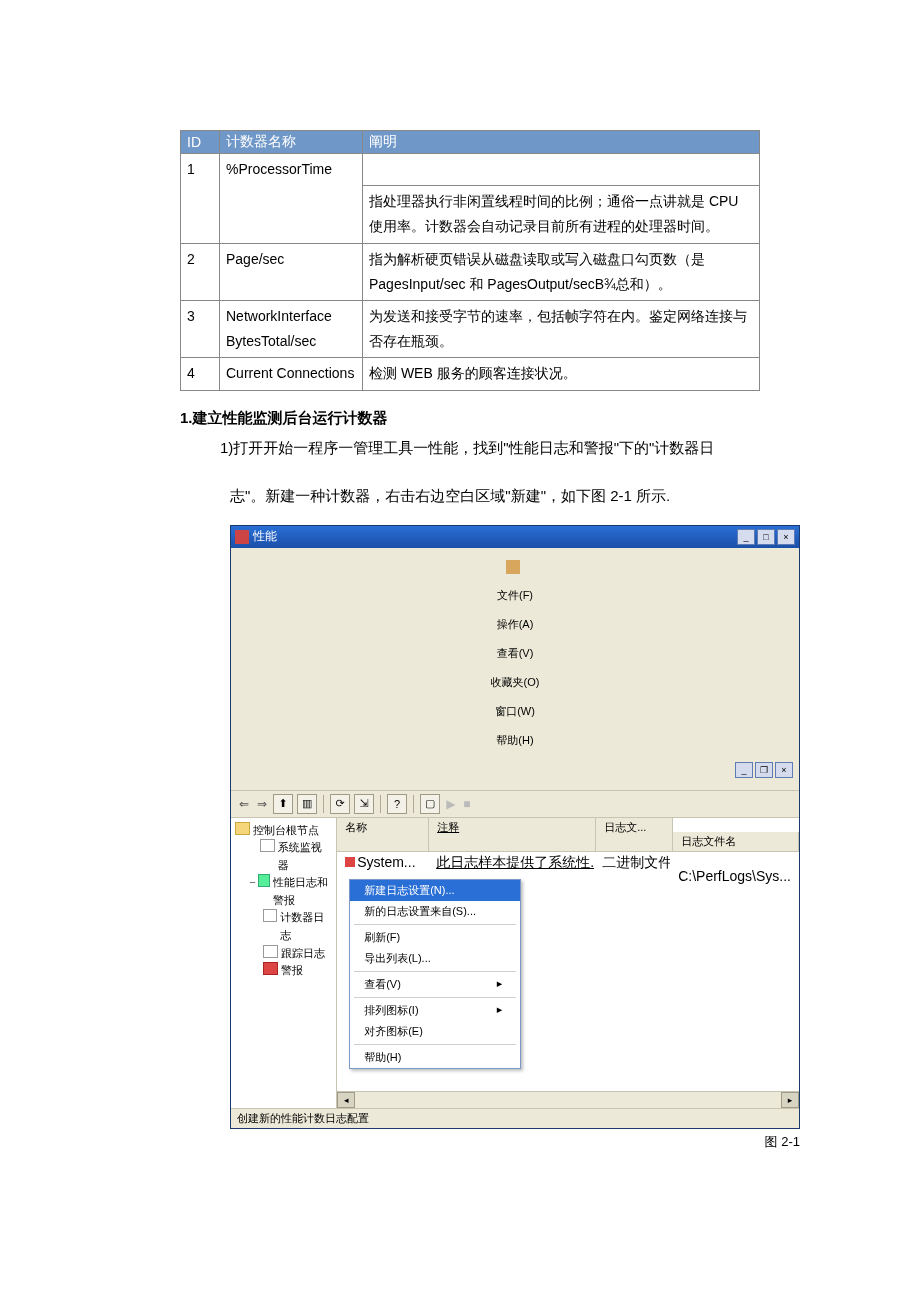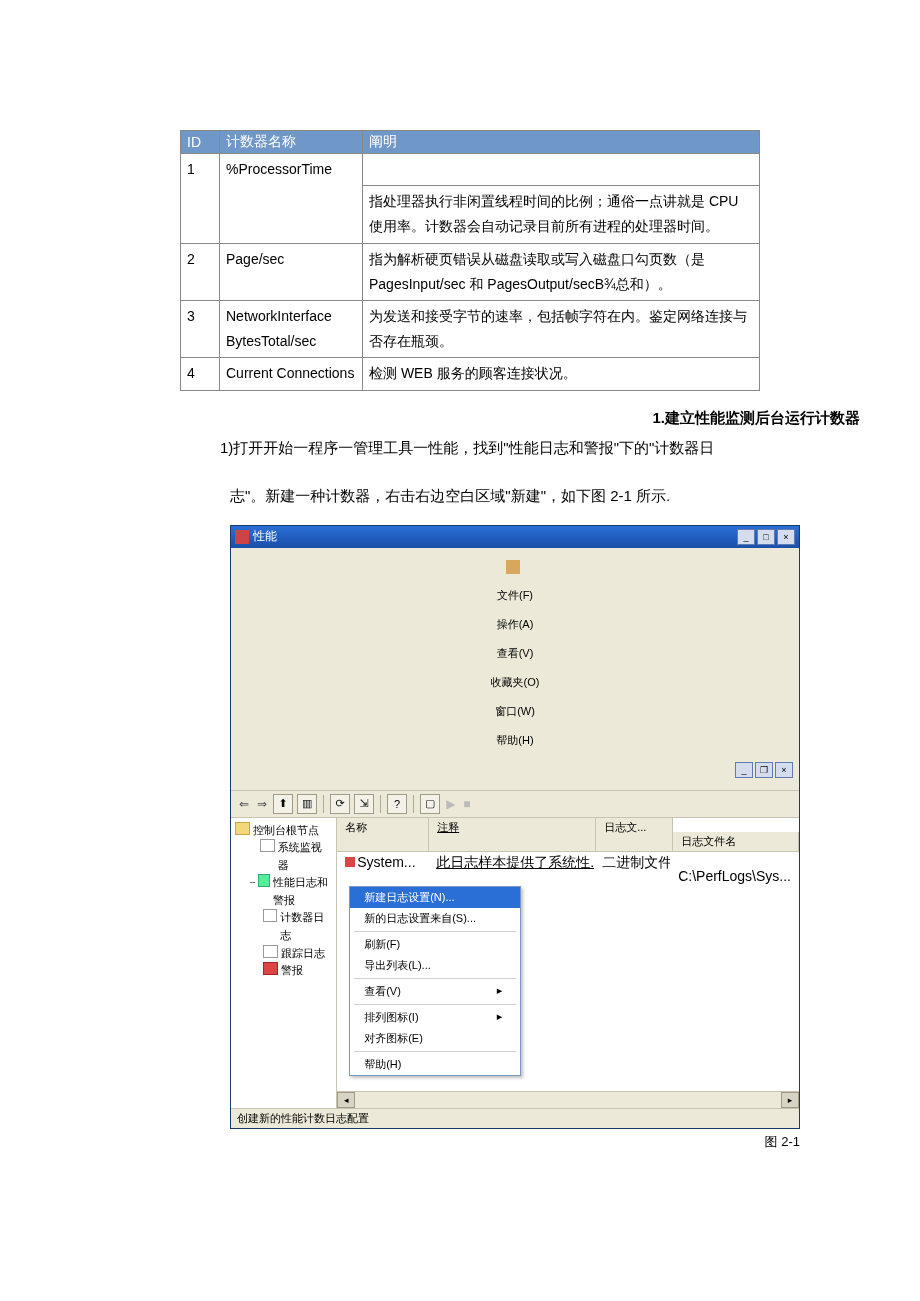--- a/index.html
+++ b/index.html
@@ -33,21 +33,20 @@
     padding: 3px 6px;
     vertical-align: top;
     line-height: 1.8;
   }
   table.counters .id-col { width: 26px; }
   table.counters .name-col { width: 130px; }
   .section-heading {
     font-weight: bold;
     font-size: 15px;
     margin: 18px 0 6px 120px;
-    text-align: right;
   }
   .body-line {
     margin-left: 160px;
     margin-right: 60px;
     font-size: 15px;
     line-height: 1.9;
   }
   .body-line.indent2 { margin-left: 170px; }
   .figure-wrap {
     margin: 14px 0 8px 170px;
@@ -148,21 +147,21 @@
     background:#ece9d8;
     border-right:1px solid #c8c4b4;
   }
   .col-name{width:75px;} .col-note{width:150px;text-decoration:underline;} .col-type{width:60px;} .col-file{flex:1;margin-top:14px;}
   .listrow { display:flex; font-size:14px;justify-content:flex-end; }
   .listrow div { padding:2px 8px; white-space:nowrap; overflow:hidden; }
   .listrow .iconbox { width:10px; height:10px; background:#d44; display:inline-block; margin-right:2px; }
 
   .ctxmenu {
     position:absolute;
-    top:68px; left:12px;
+    top:61px; left:12px;
     background:#fff;
     border:1px solid #7a98c8;
     box-shadow:2px 2px 3px rgba(0,0,0,.25);
     font-size:11px;
     width: 170px;
   }
   .ctxmenu .mi { padding:3px 18px 3px 14px; display:flex; justify-content:space-between; }
   .ctxmenu .mi.sel { background:#2a6fd6; color:#fff; }
   .ctxmenu .sep { height:1px; background:#d0d0d0; margin:2px 4px; }
   .ctxmenu .arrow-r { color:inherit; }

